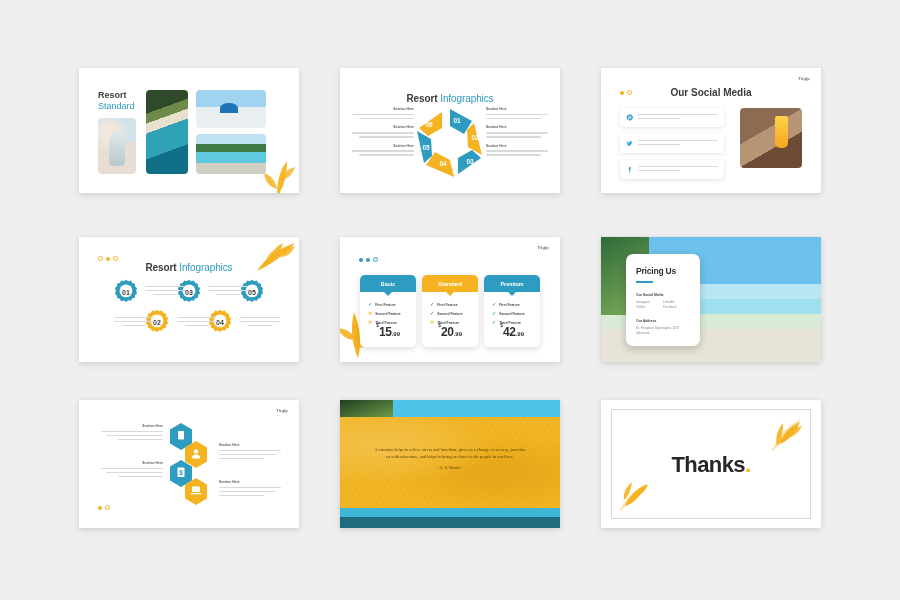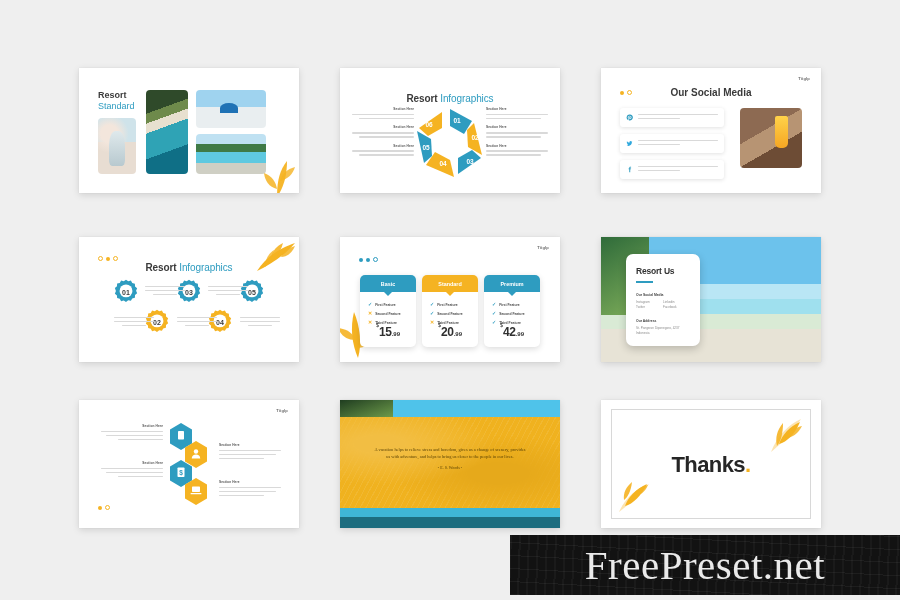--- a/index.html
+++ b/index.html
@@ -464,21 +464,21 @@
         <span class="cur">$</span><span class="int">42</span><span class="dec">.99</span>
       </div>
     </div>
   </div>
 
   <div class="slide r2 c3">
     <div class="s6-bg">
         <div class="palm"></div>
       </div>
     <div class="s6-card">
-      <div class="s6-h">Resort Us</div>
+      <div class="s6-h">Pricing Us</div>
       <div class="s6-rule"></div>
       <div class="s6-sub">Our Social Media</div>
       <div class="s6-grid">
         <span>Instagram</span>
         <span>Linkedin</span>
         <span>Twitter</span>
         <span>Facebook</span>
       </div>
       <div class="s6-sub" style="margin-top:9px;">Our Address</div>
       <div class="s6-addr">St. Pangeran Diponegoro, 4237</div>
@@ -581,17 +581,14 @@
         <path d="M8 28 C16 26 24 18 30 6 C19 11 11 19 8 28 Z"></path>
         <path d="M7 22 C6 15 9 9 15 4 C14 13 11 19 7 22 Z" opacity=".9"></path>
         <path d="M16 18 C23 18 28 14 31 7 C24 9 18 12 16 18 Z" opacity=".85"></path>
       </g>
     </svg>
     <div class="s9-word">
       <span>Thanks</span><span class="dotc">.</span>
     </div>
   </div>
 
-  <div class="wm">
-    <span>FreePreset.net</span>
-  </div>
 
 </div>
 
 </body></html>

